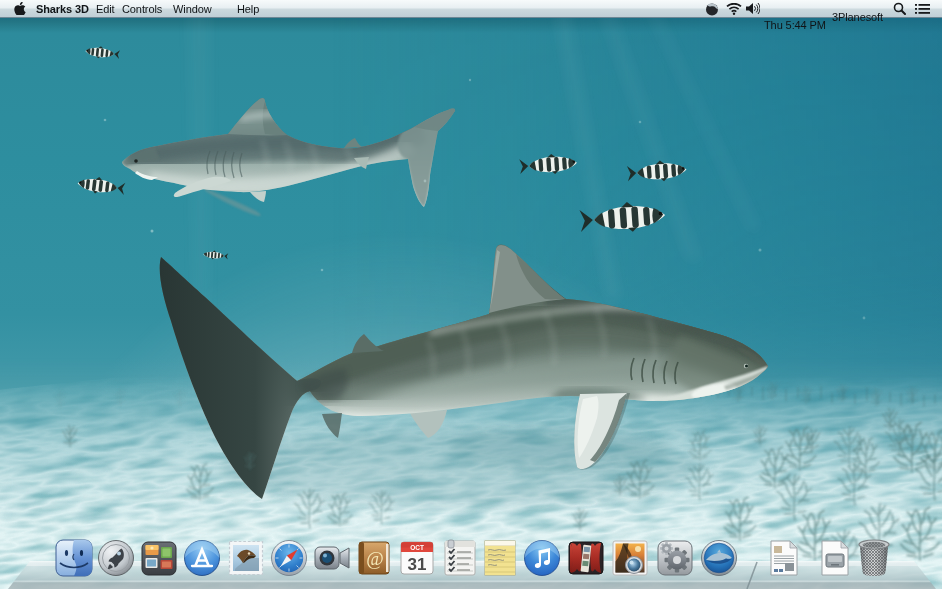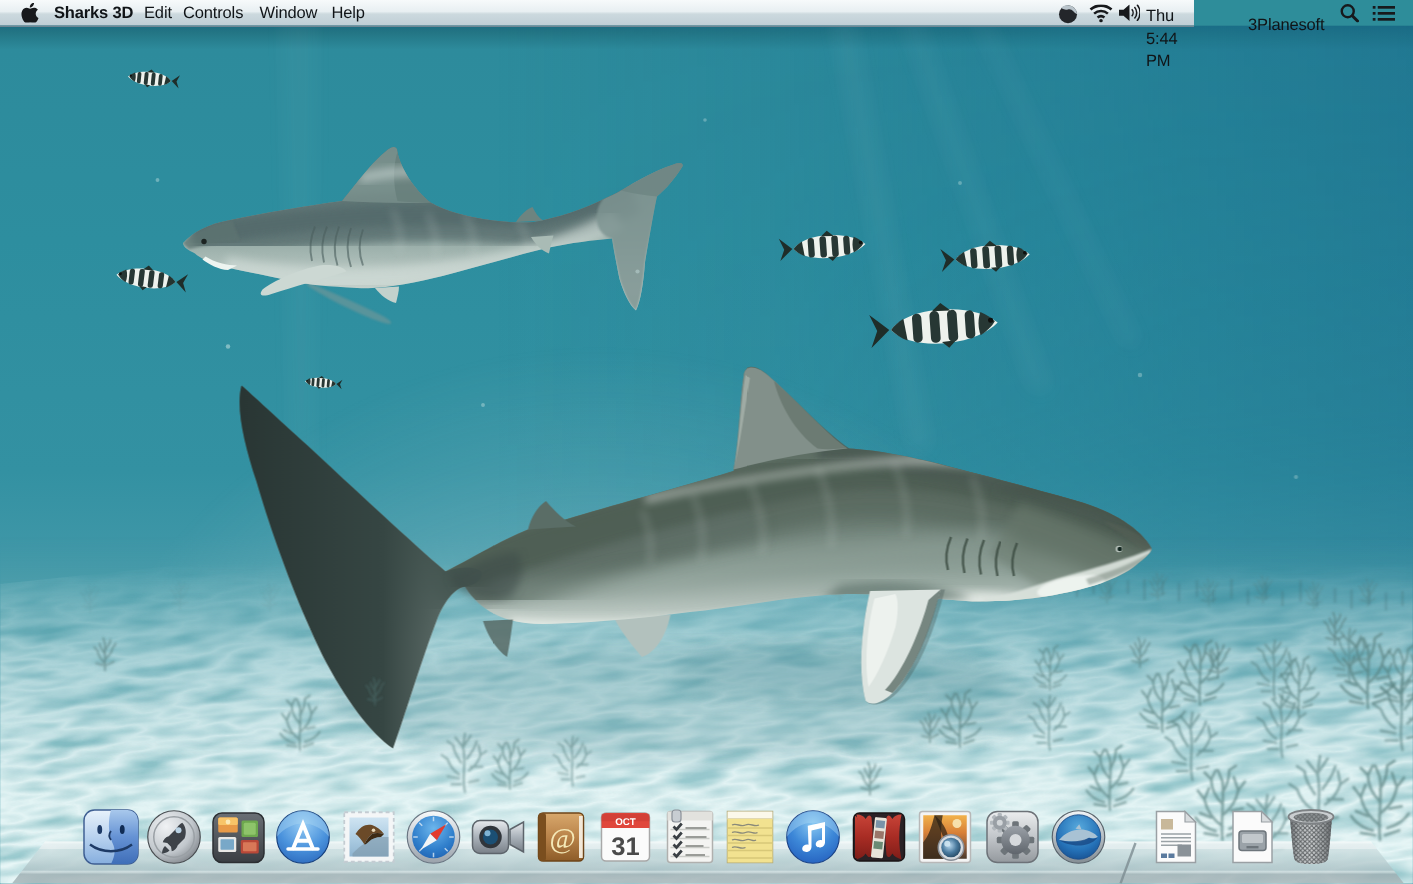--- a/index.html
+++ b/index.html
@@ -1,17 +1,17 @@
 <!DOCTYPE html>
 <html><head><meta charset="utf-8">
 <style>
 html,body{margin:0;padding:0;width:942px;height:589px;overflow:hidden;background:#2e8d9a;font-family:"Liberation Sans",sans-serif;}
 #wrap{position:relative;width:942px;height:589px;}
 
-#menubar{position:absolute;top:0;left:0;width:796px;height:17px;background:linear-gradient(#f7fafb 0%,#e8eff2 45%,#ccd9de 55%,#bfced6 100%);border-bottom:1px solid #6d8795;z-index:30;}
+#menubar{position:absolute;top:0;left:0;width:942px;height:17px;background:linear-gradient(#f7fafb 0%,#e8eff2 45%,#ccd9de 55%,#bfced6 100%);border-bottom:1px solid #6d8795;z-index:30;}
 #menubar .mi{position:absolute;top:1.5px;font-size:11px;color:#101417;line-height:15px;letter-spacing:-0.1px;}
 #menubar .b{font-weight:bold;}
 #menubar .r{font-size:11px;}
 
 #dock{position:absolute;left:0;top:538px;width:942px;height:51px;z-index:20;}
 .dicon{position:absolute;bottom:12px;}
 .refl{-webkit-box-reflect:below 0px linear-gradient(to bottom, rgba(0,0,0,0.22), rgba(0,0,0,0) 42%);}
 </style></head><body>
 <div id="wrap">
 
@@ -399,22 +399,22 @@
 
 <div id="menubar">
 <svg class="mi" style="left:14px;top:2px" width="12" height="13" viewBox="0 0 13.6 15">
         <path fill="#17191c" d="M11.182 8.31c-.02-2.04 1.666-3.02 1.742-3.067-.948-1.386-2.423-1.576-2.949-1.597-1.255-.127-2.45.74-3.086.74-.635 0-1.619-.722-2.66-.703-1.369.02-2.631.796-3.335 2.022-1.422 2.466-.363 6.116 1.022 8.12.677.982 1.484 2.085 2.544 2.046 1.02-.04 1.405-.66 2.64-.66 1.233 0 1.58.66 2.66.64 1.099-.02 1.794-.998 2.466-1.984.777-1.137 1.096-2.238 1.115-2.295-.024-.011-2.139-.82-2.159-3.252zM9.07 2.3c.563-.682.943-1.63.839-2.574-.811.033-1.793.54-2.375 1.222-.521.604-.978 1.57-.855 2.496.904.07 1.828-.46 2.391-1.144z"></path>
       </svg>
 
 <span class="mi b" style="left:36px">Sharks 3D</span>
 <span class="mi" style="left:96px">Edit</span>
 <span class="mi" style="left:122px">Controls</span>
 <span class="mi" style="left:173px">Window</span>
-<span class="mi" style="left:221px">Help</span>
-<span class="mi r" style="left:764px;top:4px">Thu 5:44 PM</span>
+<span class="mi" style="left:237px">Help</span>
+<span class="mi r" style="left:764px;top:18px">Thu 5:44 PM</span>
 <span class="mi r" style="left:832px;top:10px">3Planesoft</span>
 <svg class="mi" style="left:705px;top:2.5px" width="14" height="13" viewBox="0 0 14 13">
         <circle cx="7" cy="6.5" r="6" fill="#23262a"></circle>
         <path d="M7 .5a6 6 0 0 1 6 6c-2.5-1.2-3-3.8-6-3.2-2.8.5-4.6-.6-4.3-1.4A6 6 0 0 1 7 .5z" fill="#b9c4cb"></path>
       </svg>
 <svg class="mi" style="left:726px;top:3px" width="16" height="12" viewBox="0 0 16 12">
         <g fill="none" stroke="#17191c" stroke-width="1.7">
           <path d="M1 3.4a10.5 10.5 0 0 1 14 0" stroke-width="1.8"></path>
           <path d="M3.4 6.1a7 7 0 0 1 9.2 0"></path>
           <path d="M5.7 8.7a3.6 3.6 0 0 1 4.6 0"></path>

